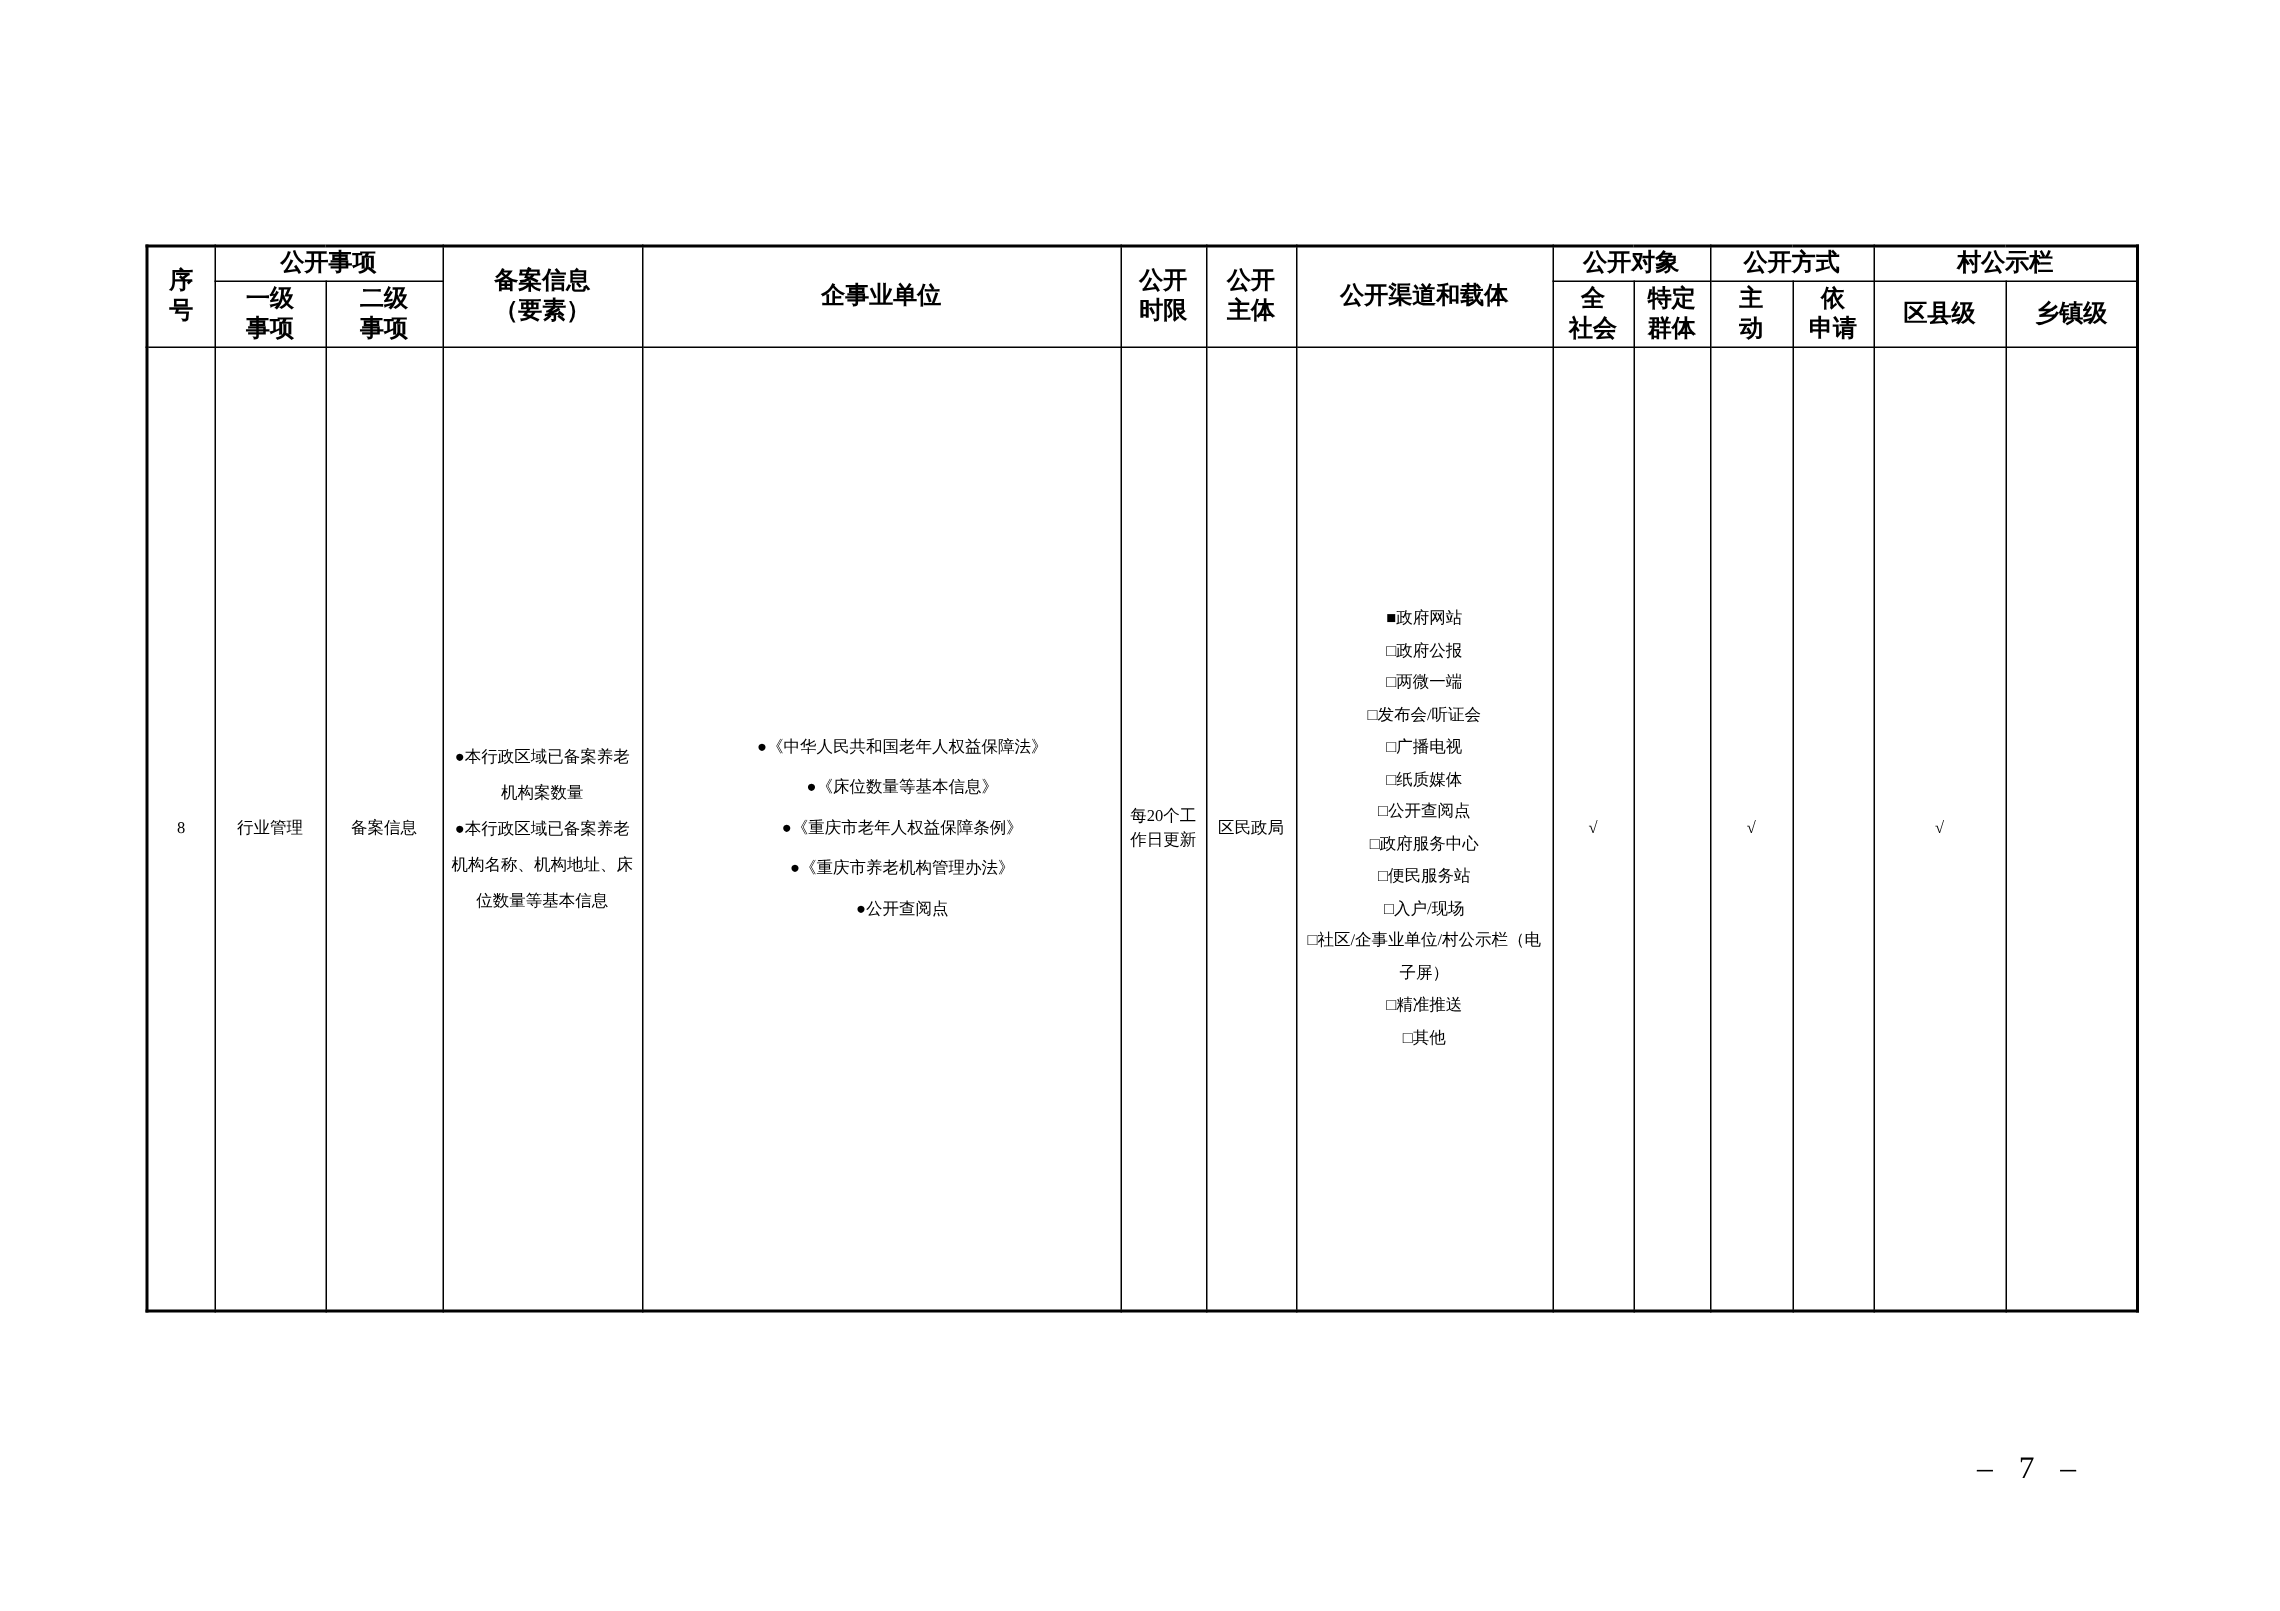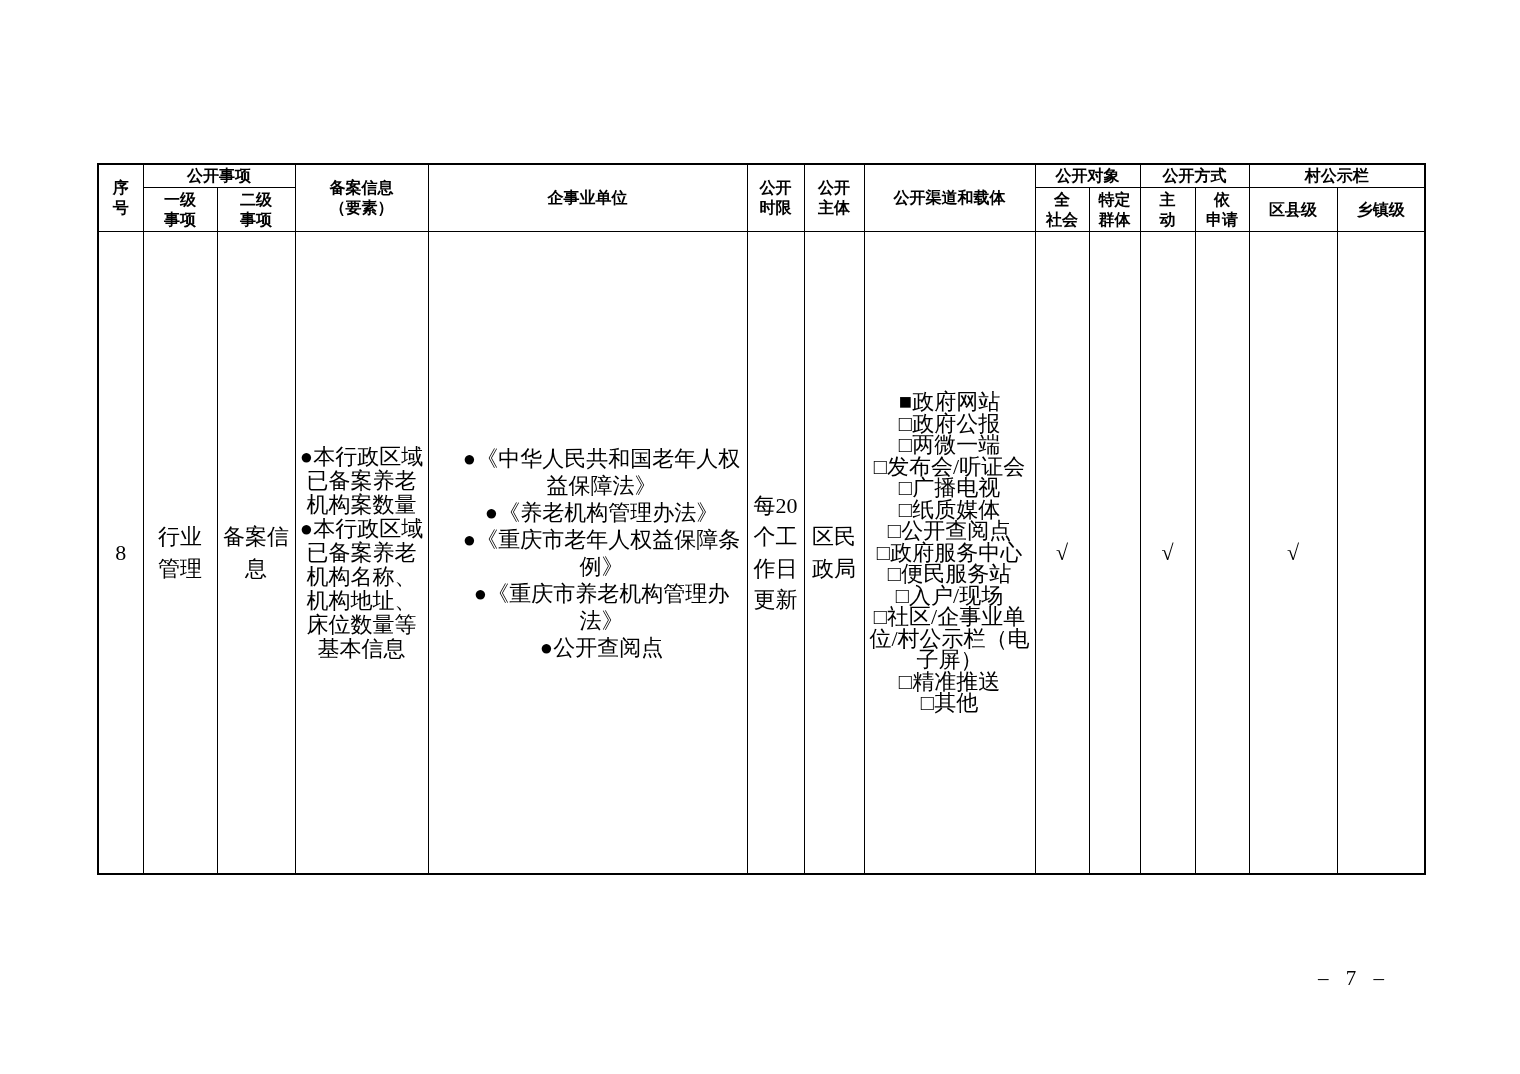--- a/index.html
+++ b/index.html
@@ -32,21 +32,21 @@
     font-family: "Liberation Sans", sans-serif;
     font-weight: bold;
     font-size: 16px;
     line-height: 1.25;
     white-space: pre-line;
     padding: 1px 2px;
   }
   tr.hdr-top { height: 22px; }
   tr.hdr-sub { height: 44px; }
   tr.bodyrow td {
-    font-size: 22px;
+    font-size: 11px;
     line-height: 1.42;
   }
   td.left { text-align: left; }
   td.content-cell { padding: 4px 7px; }
   td.basis-cell  { padding: 4px 8px; }
   td.basis-cell div { line-height: 27px; margin-left: 28px; }
   td.channels-cell { padding: 4px 8px; }
   td.channels-cell div { line-height: 21.5px; }
   td.content-cell div { line-height: 24px; text-align: center; }
   .pageno {
@@ -116,21 +116,21 @@
   <tr class="bodyrow">
     <td>8</td>
     <td>行业管理</td>
     <td>备案信息</td>
     <td class="left content-cell">
           <div>●本行政区域已备案养老机构案数量</div>
           <div>●本行政区域已备案养老机构名称、机构地址、床位数量等基本信息</div>
         </td>
     <td class="left basis-cell">
           <div>●《中华人民共和国老年人权益保障法》</div>
-          <div>●《养老机构管理办法》</div>
+          <div>●《床位数量等基本信息》</div>
           <div>●《重庆市老年人权益保障条例》</div>
           <div>●《重庆市养老机构管理办法》</div>
           <div>●公开查阅点</div>
         </td>
     <td>每20个工作日更新</td>
     <td>区民政局</td>
     <td class="left channels-cell">
           <div>■政府网站</div>
           <div>□政府公报</div>
           <div>□两微一端</div>

